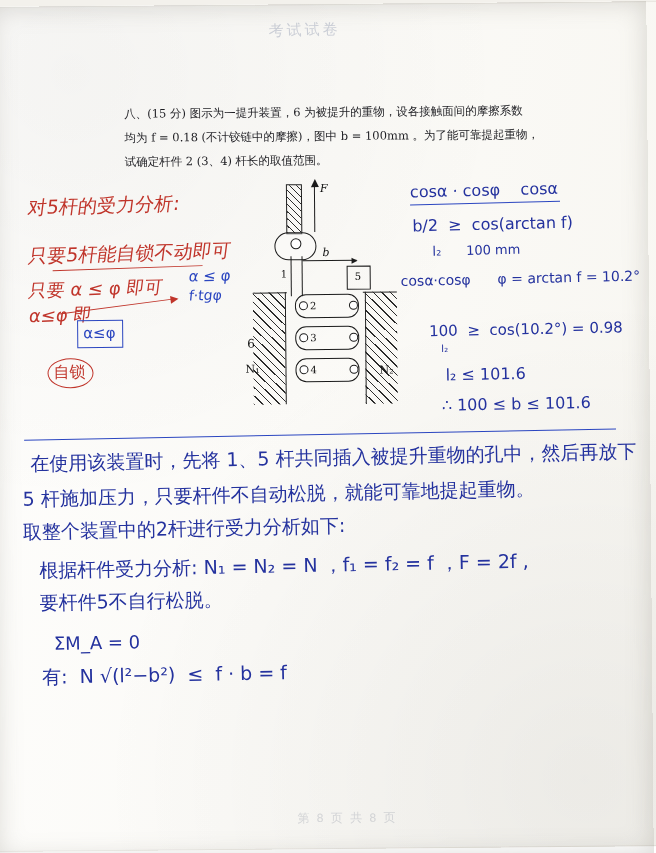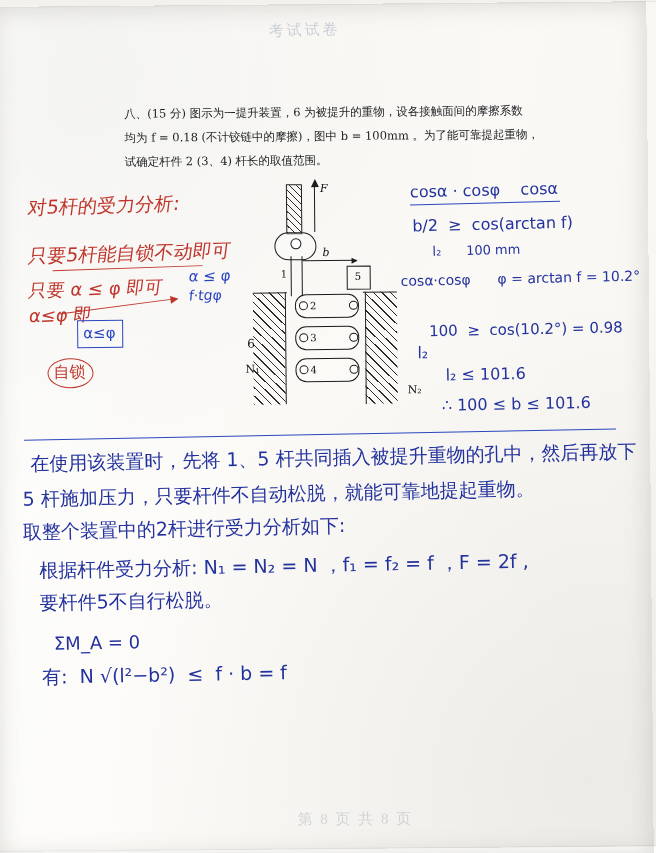--- a/index.html
+++ b/index.html
@@ -46,22 +46,22 @@
     font-family:"DejaVu Sans", sans-serif;
     font-size:15px;
     color:rgba(90,105,140,0.28);
     letter-spacing:3px;
     transform:rotate(-1deg);
     white-space:nowrap;
   }
   .bottom-stamp{
     position:absolute;
     left:300px;top:806px;
-    font-family:Liberation Serif, serif;
-    font-size:15px;
+    font-family:Liberation Sans, sans-serif;
+    font-size:12px;
     color:rgba(110,120,140,0.25);
     letter-spacing:2px;
     white-space:nowrap;
   }
 
   
   .printed{
     position:absolute;
     left:133px;top:96px;
     width:400px;
@@ -150,21 +150,21 @@
     position:absolute;width:7px;height:7px;border-radius:50%;
     border:1.2px solid #1b1b1b;background:#fff;
   }
   .body6-label{
     position:absolute;left:16px;top:160px;font-family:"DejaVu Serif",serif;font-size:12px;color:#111;
   }
   .n1-label{
     position:absolute;left:14px;top:186px;font-family:"DejaVu Serif",serif;font-size:11px;color:#111;text-align:right;
   }
   .n2-label{
-    position:absolute;left:148px;top:208px;font-family:"DejaVu Serif",serif;font-size:11px;color:#111;margin-left:28px;
+    position:absolute;left:148px;top:188px;font-family:"DejaVu Serif",serif;font-size:11px;color:#111;
   }
 
   
   .hw{
     position:absolute;
     font-family:"DejaVu Sans", sans-serif;
     color:#2743b8;
     white-space:pre;
     line-height:1.25;
   }
@@ -283,21 +283,21 @@
     <div class="hw navy" style="left:418px;top:178px;font-size:16px;transform:rotate(-1deg);">cosα · cosφ    cosα</div>
     <div class="ul-blue" style="left:418px;top:200px;width:150px;transform:rotate(-1deg);"></div>
 
     <div class="hw navy" style="left:420px;top:212px;font-size:16px;transform:rotate(-0.8deg);">b/2  ≥  cos(arctan f)</div>
 
     <div class="hw navy" style="left:440px;top:240px;font-size:13px;transform:rotate(-0.8deg);">l₂      100 mm</div>
 
     <div class="hw navy" style="left:408px;top:268px;font-size:14px;transform:rotate(-0.8deg);">cosα·cosφ      φ = arctan f = 10.2°</div>
 
     <div class="hw navy" style="left:436px;top:318px;font-size:15px;transform:rotate(-0.6deg);">100  ≥  cos(10.2°) = 0.98</div>
-    <div class="hw navy" style="left:424px;top:340px;font-size:16px;">l₂</div>
+    <div class="hw navy" style="left:448px;top:340px;font-size:10px;">l₂</div>
 
     <div class="hw navy" style="left:452px;top:362px;font-size:16px;transform:rotate(-0.6deg);">l₂ ≤ 101.6</div>
 
     <div class="hw navy" style="left:448px;top:392px;font-size:16px;transform:rotate(-0.6deg);">∴ 100 ≤ b ≤ 101.6</div>
 
     <div class="divider"></div>
 
     <div class="hw navy" style="left:36px;top:442px;font-size:19px;transform:rotate(-0.7deg);">在使用该装置时，先将 1、5 杆共同插入被提升重物的孔中，然后再放下</div>
 
     <div class="hw navy" style="left:28px;top:478px;font-size:19px;transform:rotate(-0.7deg);">5 杆施加压力，只要杆件不自动松脱，就能可靠地提起重物。</div>

